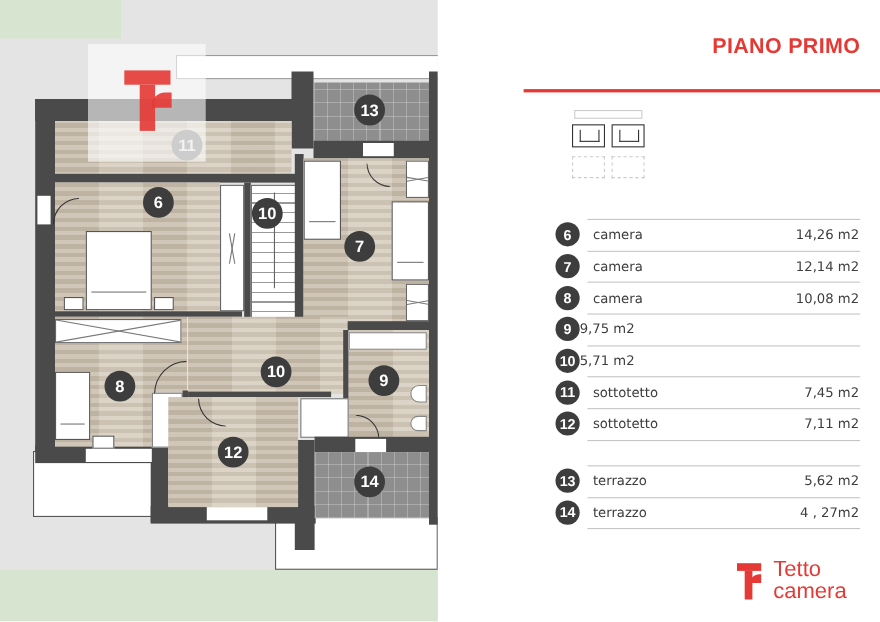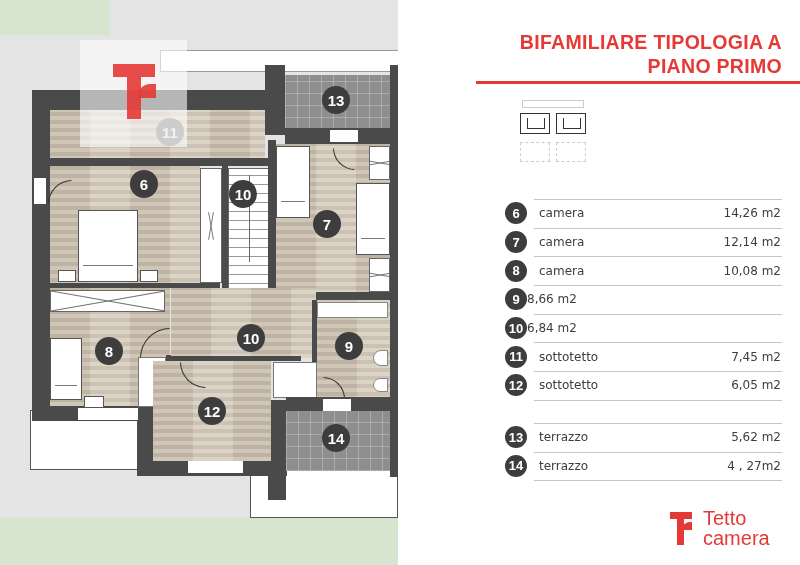--- a/index.html
+++ b/index.html
@@ -161,21 +161,20 @@
 
     <div class="wm">
       <div class="wm-r-top"></div>
       <div class="wm-r-stem"></div>
       <div class="wm-r-arm"></div>
       <div class="badge faded" style="left:76px;top:78px;">11</div>
     </div>
   </div>
 
   <div class="title">
-    <div>BIFAMILIARE TIPOLOGIA A</div>
     <div>PIANO PRIMO</div>
   </div>
   <div class="title-rule"></div>
 
   <div class="keyplan">
     <div class="kp-row" style="left:4px;top:0;width:62px;height:8px;"></div>
     <div class="kp-block" style="left:2px;top:13px;width:30px;height:21px;"></div>
     <div class="kp-block" style="left:38px;top:13px;width:30px;height:21px;"></div>
     <div class="kp-ghost" style="left:2px;top:42px;width:30px;height:20px;"></div>
     <div class="kp-ghost" style="left:38px;top:42px;width:30px;height:20px;"></div>
@@ -196,38 +195,38 @@
     </div>
     <div class="row">
       <div class="line"></div>
       <div class="num">8</div>
       <div class="name">camera</div>
       <div class="area">10,08 m2</div>
     </div>
     <div class="row">
       <div class="line"></div>
       <div class="num">9</div>
-      <div class="area">8,66 m2</div>
+      <div class="area">9,75 m2</div>
     </div>
     <div class="row">
       <div class="line"></div>
       <div class="num">10</div>
-      <div class="area">6,84 m2</div>
+      <div class="area">5,71 m2</div>
     </div>
     <div class="row">
       <div class="line"></div>
       <div class="num">11</div>
       <div class="name">sottotetto</div>
       <div class="area">7,45 m2</div>
     </div>
     <div class="row">
       <div class="line"></div>
       <div class="num">12</div>
       <div class="name">sottotetto</div>
-      <div class="area">6,05 m2</div>
+      <div class="area">7,11 m2</div>
     </div>
     <div style="position:relative;height:1px;">
         <div class="row-close" style="top:0;"></div>
       </div>
     <div class="gap"></div>
     <div class="row">
       <div class="line"></div>
       <div class="num">13</div>
       <div class="name">terrazzo</div>
       <div class="area">5,62 m2</div>

